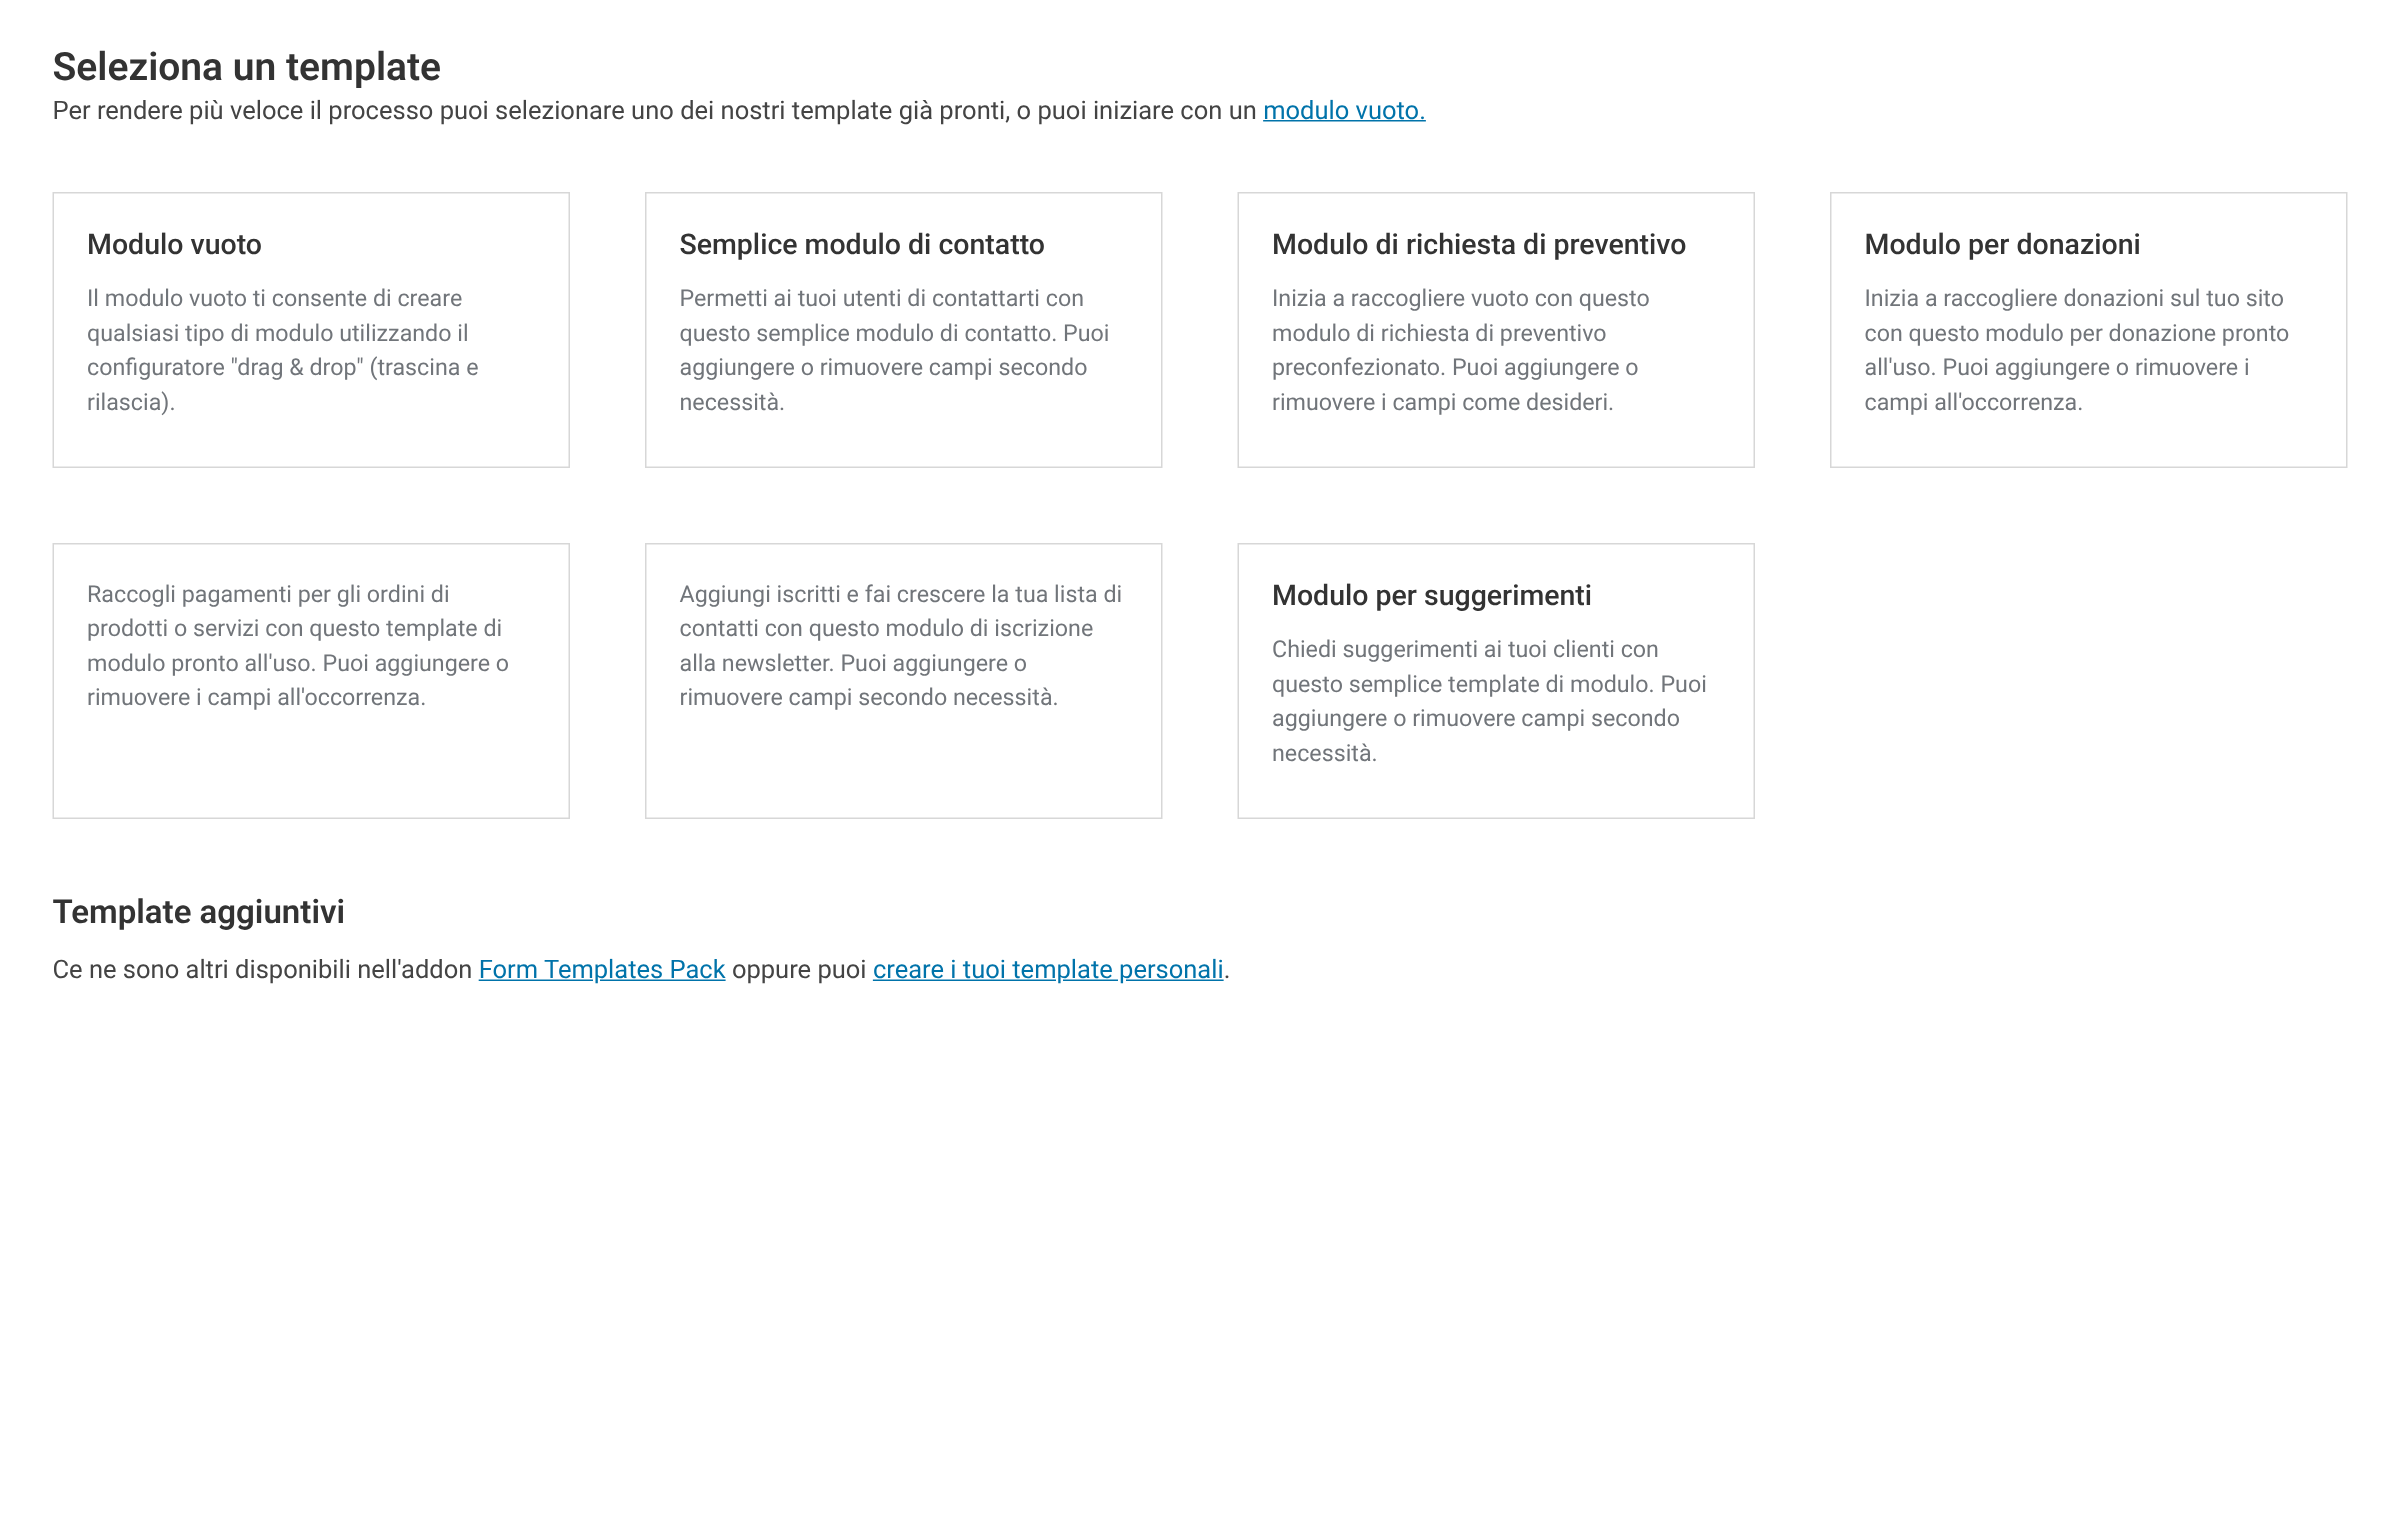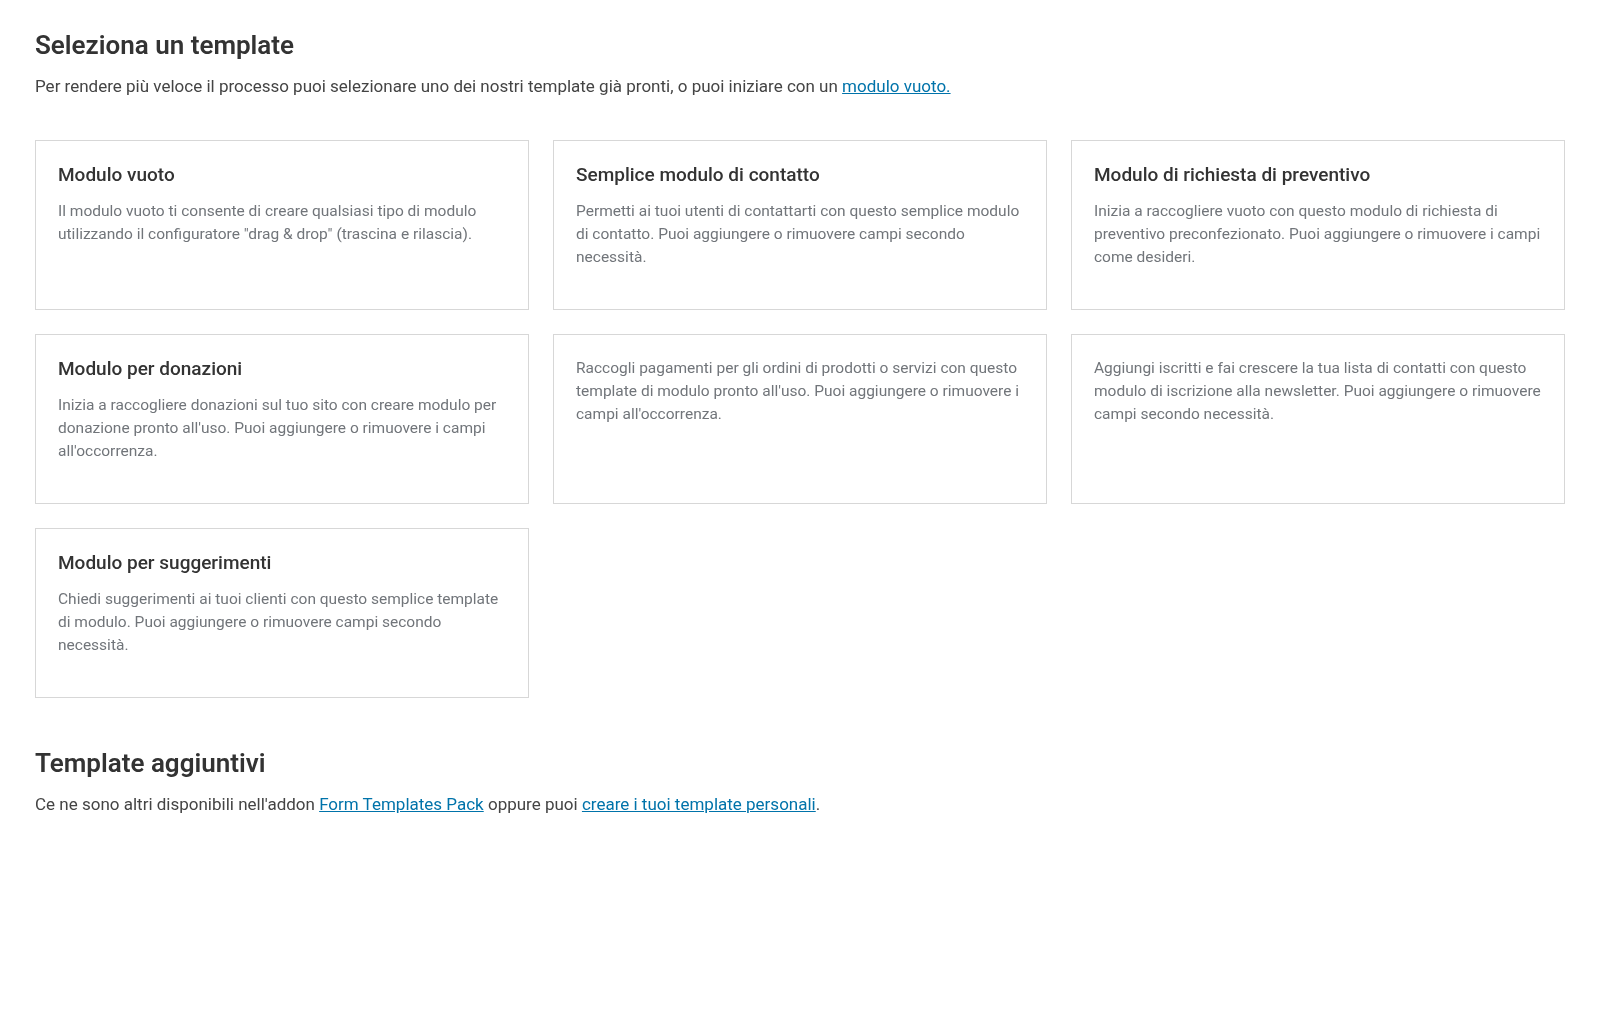--- a/index.html
+++ b/index.html
@@ -10,56 +10,56 @@
     body {
       font-family: -apple-system, BlinkMacSystemFont, "Segoe UI", Roboto, Helvetica, Arial, sans-serif;
       background: #ffffff;
       color: #333;
       padding: 30px 35px;
     }
     .page-title {
       font-size: 26px;
       font-weight: 600;
       color: #333;
-      margin-bottom: 14px;
+      margin-bottom: 2px;
     }
     .page-description {
       font-size: 17px;
       color: #444;
       margin-bottom: 40px;
       line-height: 1.5;
     }
     .link {
       color: #0073aa;
     }
     .template-grid {
       display: grid;
-      grid-template-columns: repeat(3, 1fr);
-      gap: 24px;
+      grid-template-columns: repeat(4, 1fr);
+      gap: 50px;
       margin-bottom: 50px;
     }
     .template-card {
       border: 1px solid #d7d7d7;
       padding: 22px 22px 30px 22px;
       cursor: pointer;
       min-height: 170px;
     }
     .template-card-title {
       font-size: 19px;
       font-weight: 500;
       color: #333;
       margin-bottom: 14px;
     }
     .template-card-description {
       font-size: 15.5px;
       color: #71757a;
       line-height: 1.5;
     }
     .section-title {
-      font-size: 26px;
+      font-size: 22px;
       font-weight: 600;
       color: #333;
       margin-bottom: 14px;
       margin-top: 10px;
     }
     .section-description {
       font-size: 17px;
       color: #444;
       line-height: 1.5;
     }
@@ -85,21 +85,21 @@
     <p class="template-card-description">Permetti ai tuoi utenti di contattarti con questo semplice modulo di contatto. Puoi aggiungere o rimuovere campi secondo necessità.</p>
   </div>
 
   <div class="template-card">
     <h3 class="template-card-title">Modulo di richiesta di preventivo</h3>
     <p class="template-card-description">Inizia a raccogliere vuoto con questo modulo di richiesta di preventivo preconfezionato. Puoi aggiungere o rimuovere i campi come desideri.</p>
   </div>
 
   <div class="template-card">
     <h3 class="template-card-title">Modulo per donazioni</h3>
-    <p class="template-card-description">Inizia a raccogliere donazioni sul tuo sito con creare modulo per donazione pronto all'uso. Puoi aggiungere o rimuovere i campi all'occorrenza.</p>
+    <p class="template-card-description">Inizia a raccogliere donazioni sul tuo sito con questo modulo per donazione pronto all'uso. Puoi aggiungere o rimuovere i campi all'occorrenza.</p>
   </div>
 
   <div class="template-card">
     <p class="template-card-description">Raccogli pagamenti per gli ordini di prodotti o servizi con questo template di modulo pronto all'uso. Puoi aggiungere o rimuovere i campi all'occorrenza.</p>
   </div>
 
   <div class="template-card">
     <p class="template-card-description">Aggiungi iscritti e fai crescere la tua lista di contatti con questo modulo di iscrizione alla newsletter. Puoi aggiungere o rimuovere campi secondo necessità.</p>
   </div>
 

